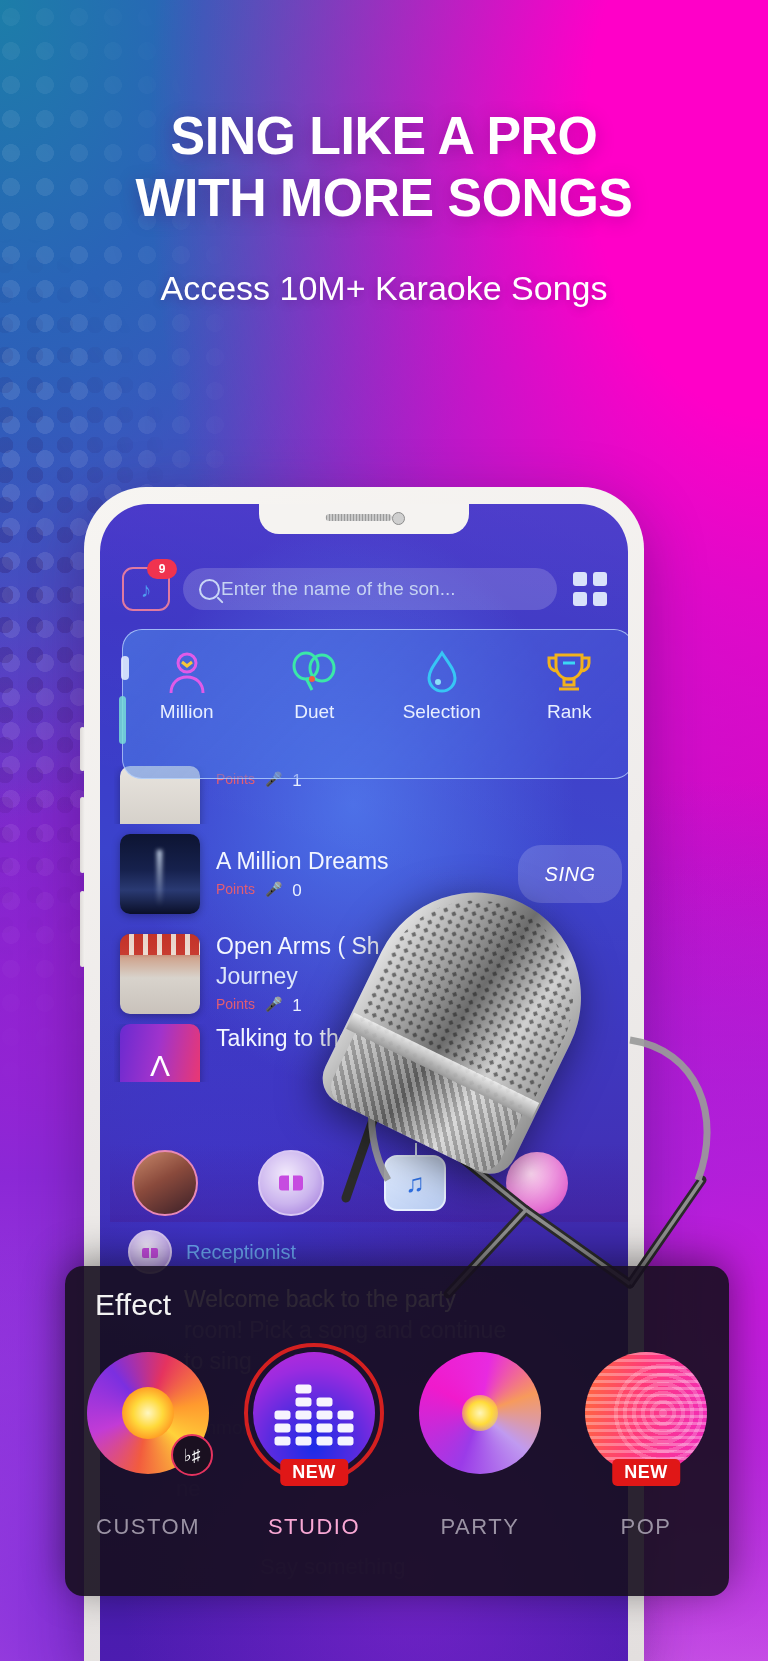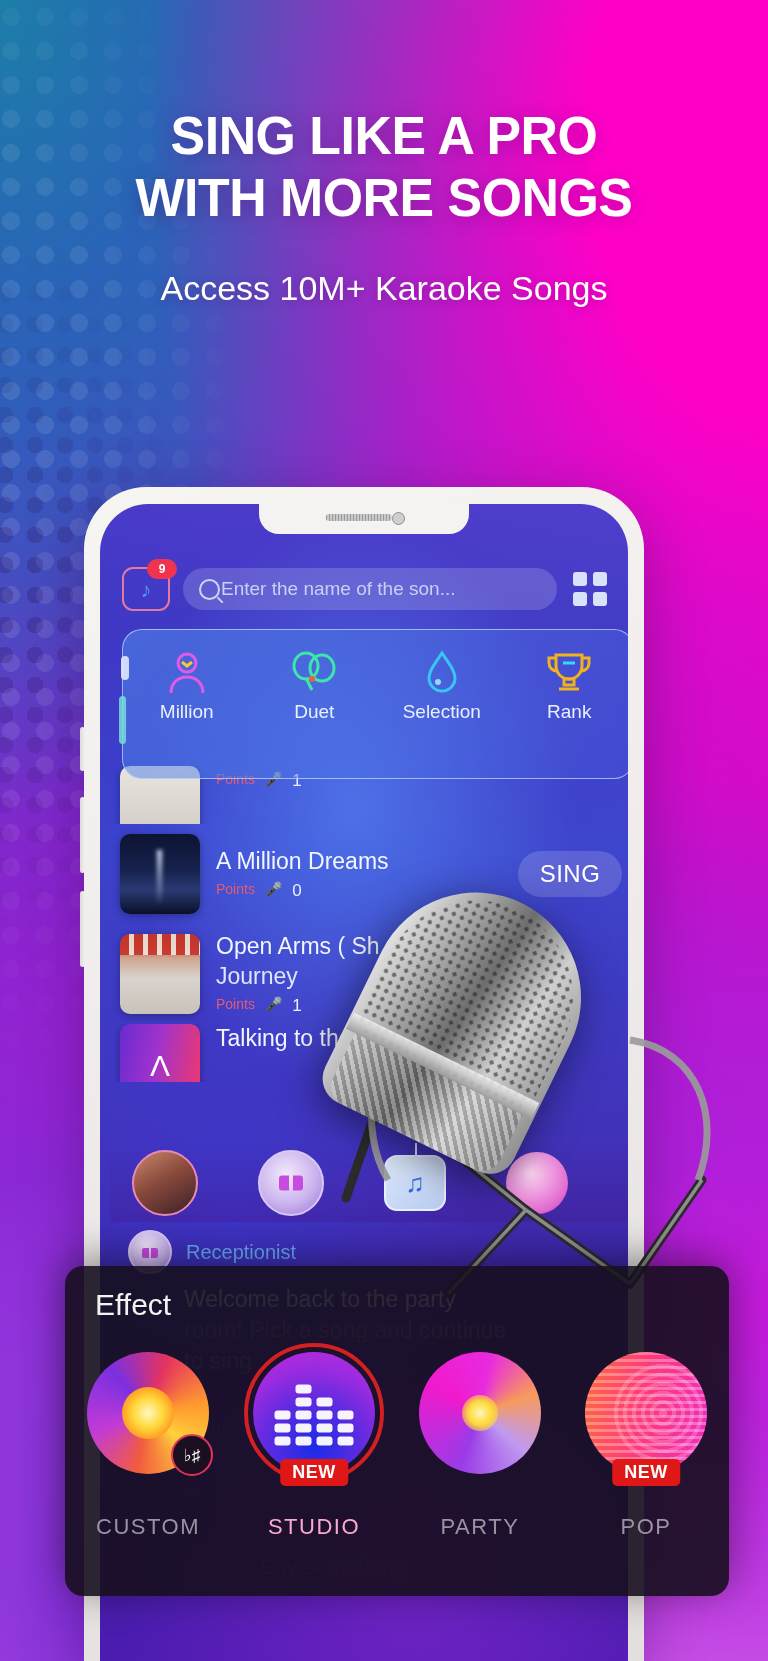--- a/index.html
+++ b/index.html
@@ -120,23 +120,23 @@
   .t-moon::after{content:"";position:absolute;left:50%;top:52%;transform:translate(-50%,-50%);
     color:#fff;font-size:30px;content:"\039B";}
   .t-first{background:linear-gradient(180deg,#e8e4de,#cfcac3);}
   .meta{flex:1 1 auto;min-width:0;}
   .s-title{color:#F2F6FF;font-size:23px;line-height:1.28;white-space:nowrap;overflow:hidden;}
   .s-artist{color:#DCE6FA;font-size:23px;line-height:1.28;white-space:nowrap;overflow:hidden;}
   .s-points{display:flex;align-items:flex-start;gap:10px;margin-top:5px;}
   .pts-tag{color:#E35D72;font-size:14px;}
   .mic-ico{color:#B9C6E6;font-size:14px;}
   .pts-val{color:#EAF0FF;font-size:17px;}
-  .sing-btn{flex:0 0 auto;width:104px;height:46px;border-radius:23px;
-    background:rgba(255,255,255,.16);color:#fff;font-size:24px;
-    display:flex;align-items:center;justify-content:center;letter-spacing:.5px;}
+  .sing-btn{flex:0 0 auto;width:104px;height:58px;border-radius:23px;
+    background:rgba(255,255,255,.16);color:#fff;font-size:20px;
+    display:flex;align-items:center;justify-content:center;letter-spacing:.5px;font-style:italic;}
   .row-partial{height:58px;align-items:flex-start;overflow:hidden;}
 
   
   .avatars{position:absolute;left:10px;right:0;top:640px;height:78px;z-index:10;
     display:flex;align-items:center;gap:60px;padding-left:22px;
     background:linear-gradient(180deg,rgba(60,20,120,.0),rgba(70,25,140,.35));}
   .av{width:62px;height:62px;border-radius:50%;flex:0 0 auto;position:relative;}
   .av-person{background:linear-gradient(150deg,#c8886a 0%,#8a4a3c 45%,#3a1f28 100%);
     border:2.5px solid #E989B6;}
   .av-bot{background:radial-gradient(circle at 42% 36%,#f2eafc 0%,#cbb4ee 55%,#9a72d8 100%);

